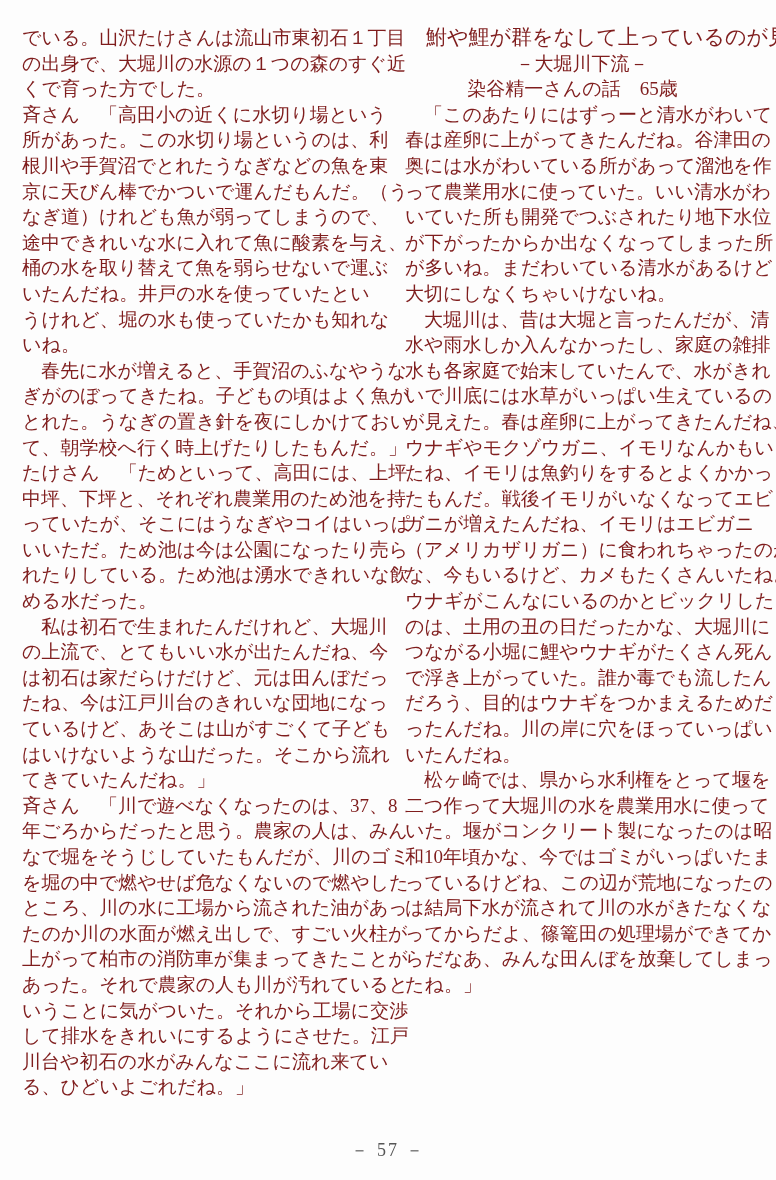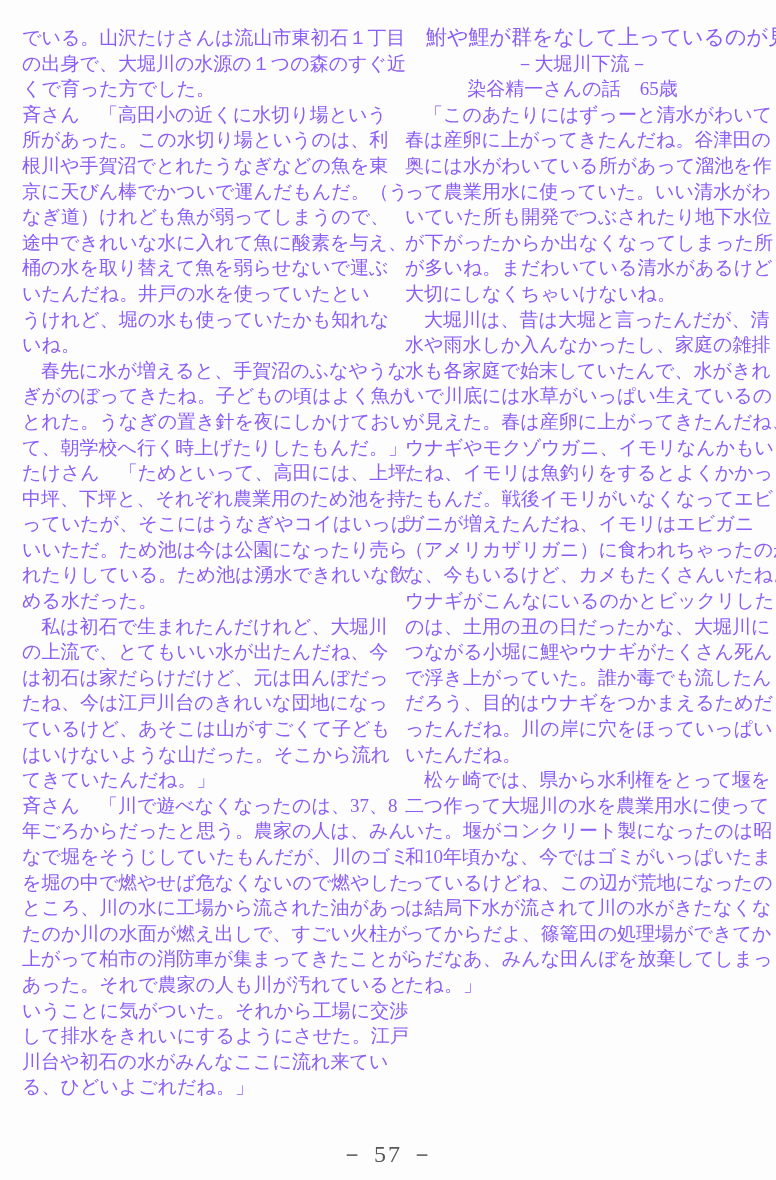--- a/index.html
+++ b/index.html
@@ -15,42 +15,42 @@
     overflow: hidden;
   }
   .page {
     position: absolute;
     inset: 0;
     background: #fdfdfd;
   }
   .col {
     position: absolute;
     top: 25px;
-    color: #8b5cf6;
+    color: #7f1d1d;
   }
   .col-left  { left: 22px;  width: 366px; }
   .col-right { left: 405px; width: 354px; }
   .line {
     font-size: 19px;
     line-height: 25.6px;
     height: 25.6px;
     white-space: pre;
     letter-spacing: 0px;
     text-align: left;
     overflow: visible;
   }
   .line.align-right { text-align: center; }
   .line.small { font-size: 21px; }
   .footer {
     position: absolute;
     left: 0;
     right: 0;
     top: 1138px;
     text-align: center;
-    font-size: 24px;
+    font-size: 18px;
     color: #565656;
     letter-spacing: 2px;
   }
 </style>
 </head>
 <body>
 
 <div class="page">
 
   <div class="col col-left">

